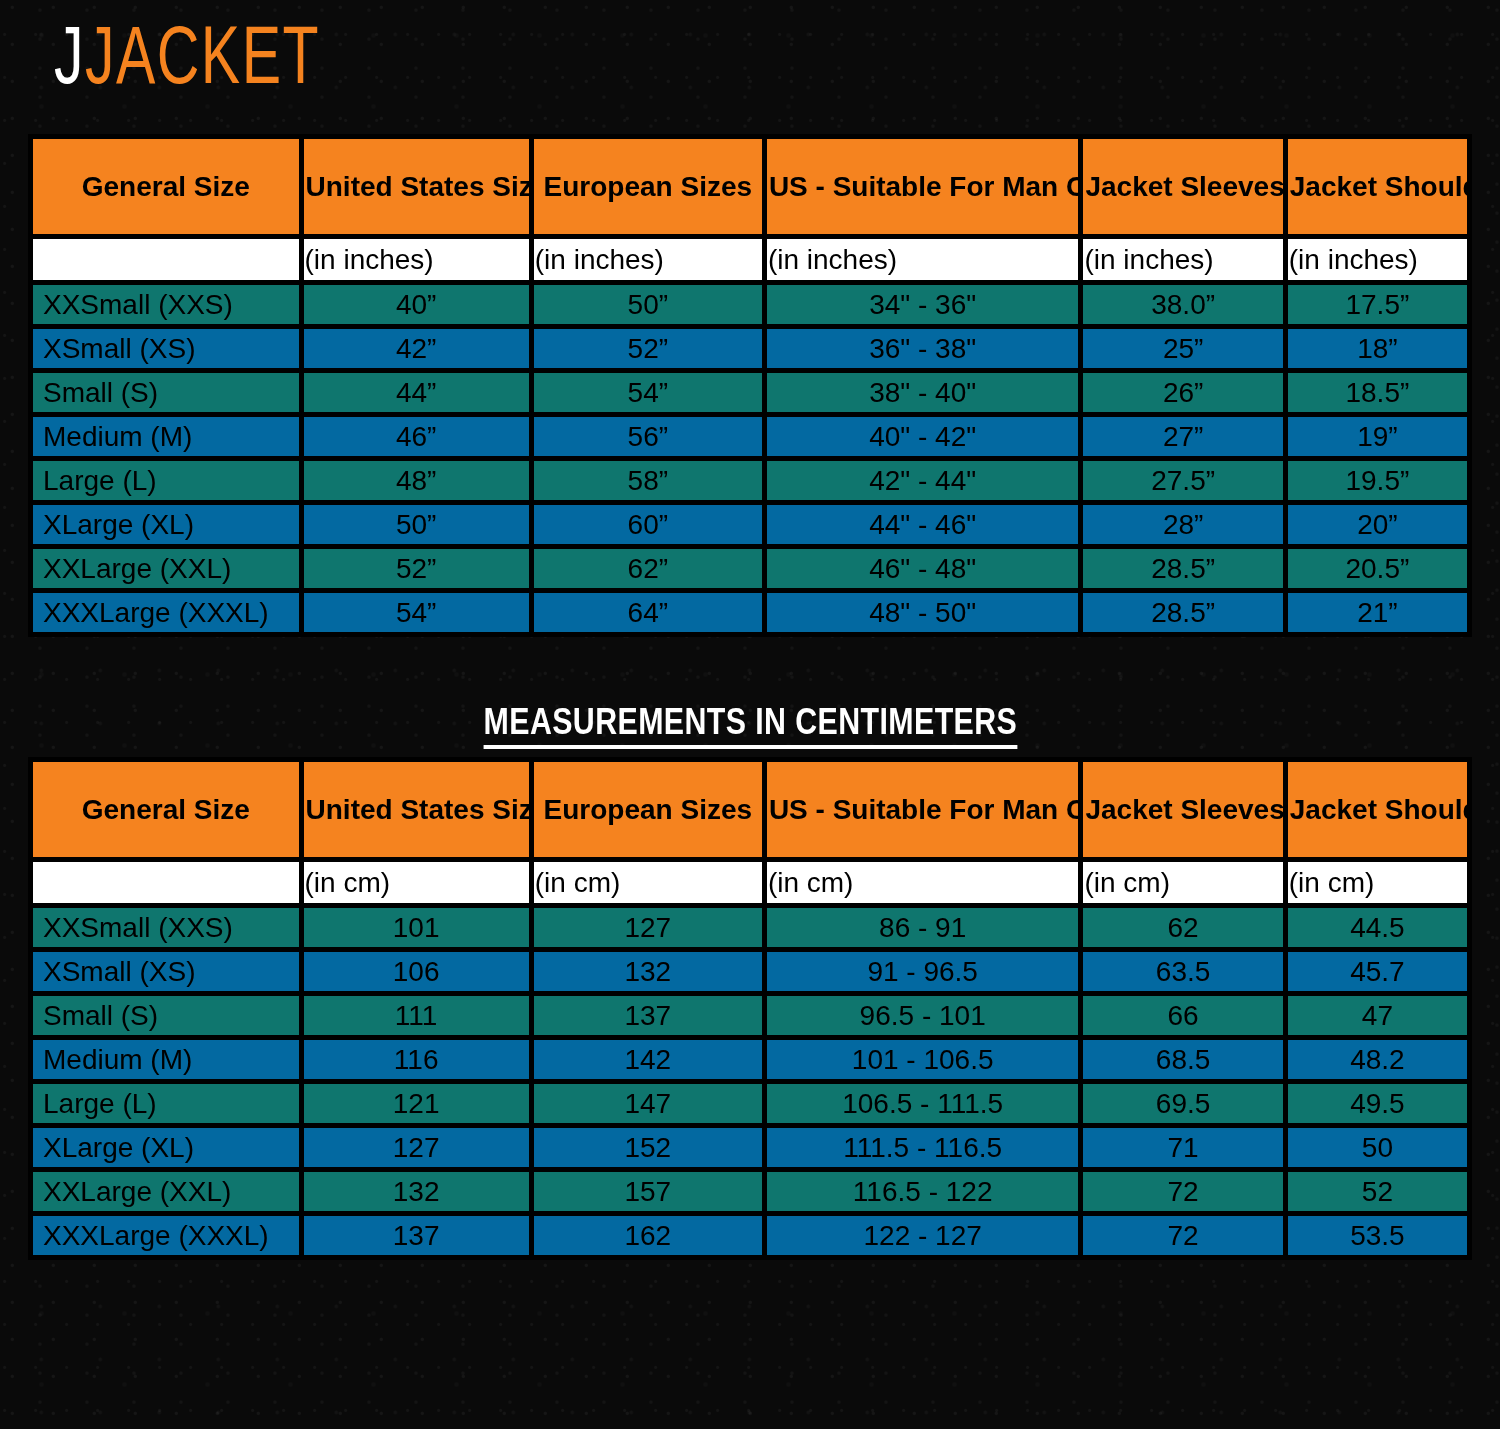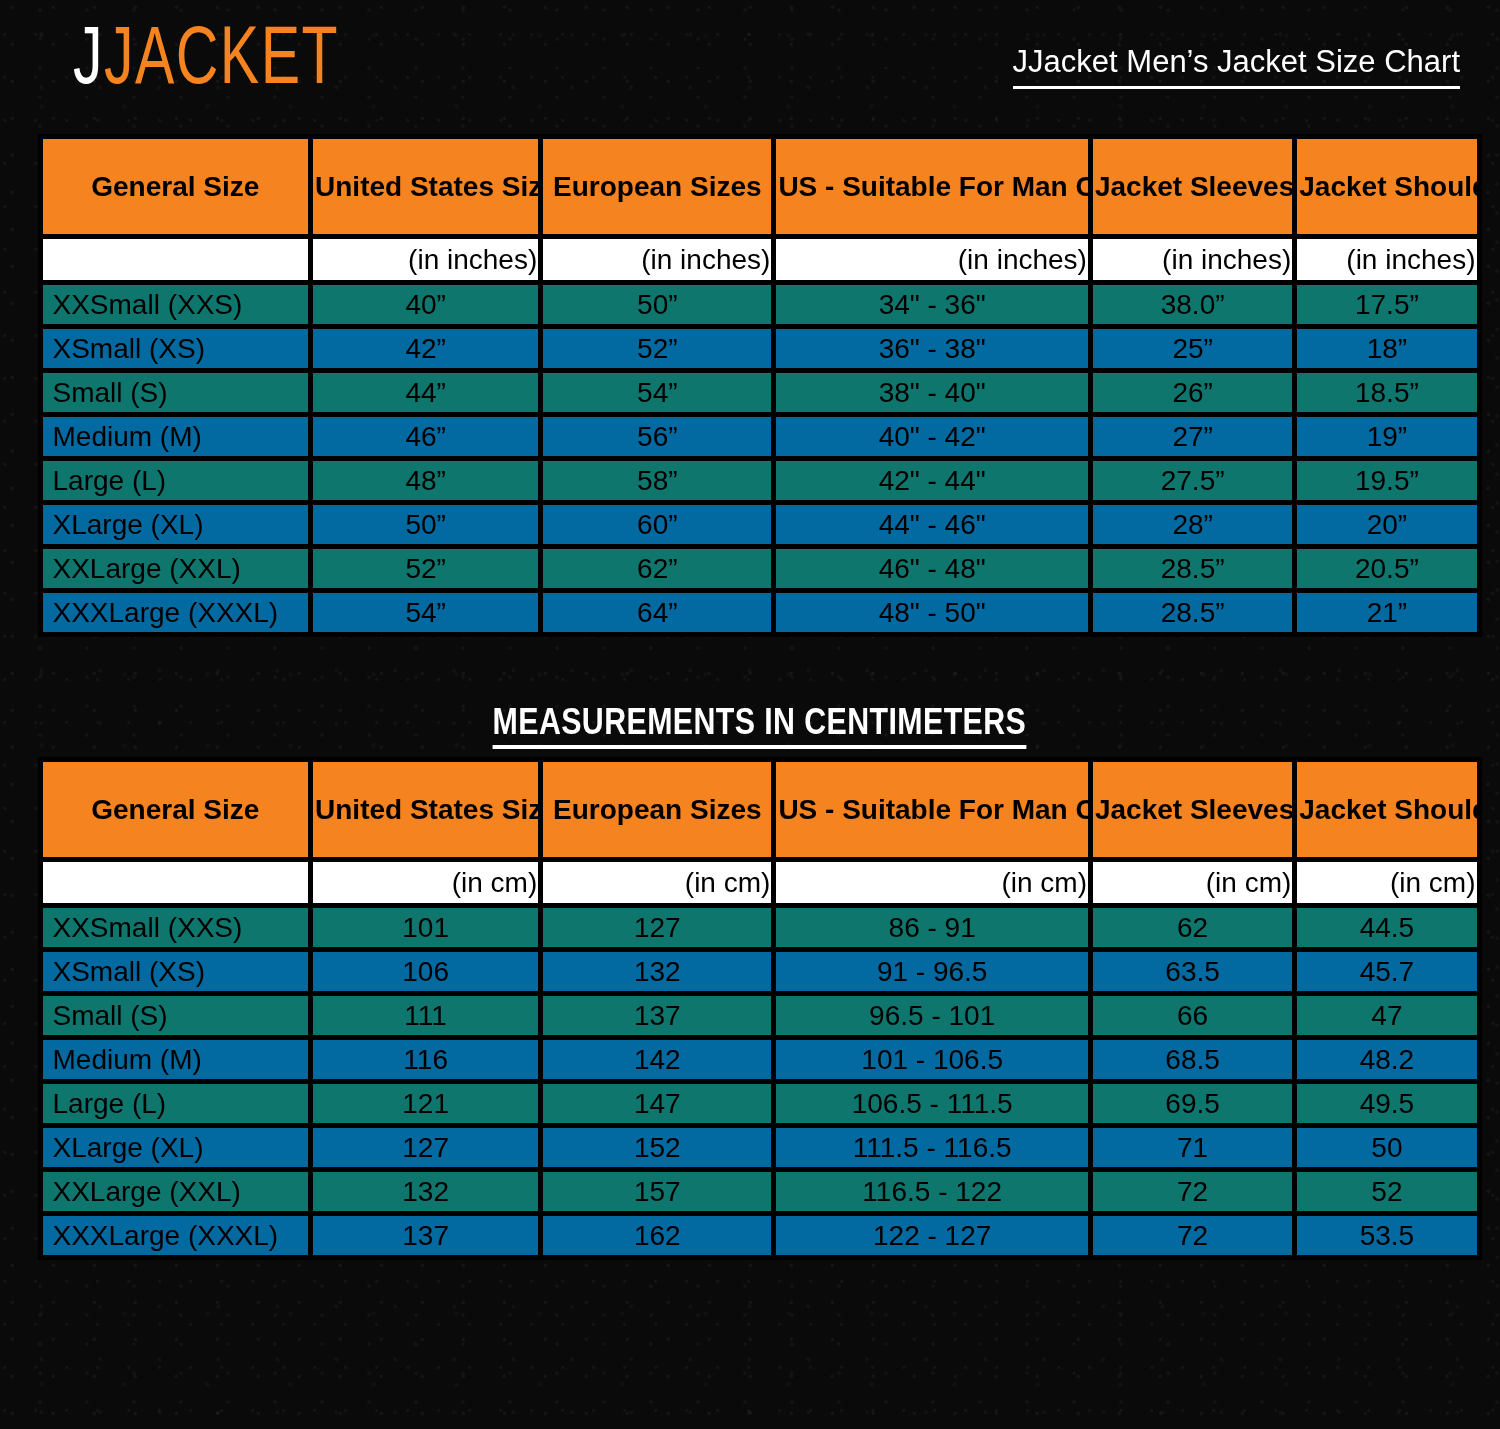--- a/index.html
+++ b/index.html
@@ -11,21 +11,21 @@
     font-family: "Liberation Sans", sans-serif;
     background-color: #0a0a0a;
     background-image:
       radial-gradient(circle at 30% 20%, rgba(255,255,255,0.05) 1px, transparent 2.2px),
       radial-gradient(circle at 70% 65%, rgba(255,255,255,0.035) 1px, transparent 2.6px),
       radial-gradient(circle at 15% 80%, rgba(255,255,255,0.045) 1px, transparent 2.1px),
       radial-gradient(circle at 85% 35%, rgba(255,255,255,0.04) 1px, transparent 2.4px),
       radial-gradient(circle at 50% 50%, rgba(255,255,255,0.025) 1.5px, transparent 3px);
     background-size: 41px 37px, 59px 53px, 31px 43px, 47px 29px, 83px 71px;
   }
-  .page { width: 1500px; height: 1429px; position: relative; padding-left: 19px; }
+  .page { width: 1500px; height: 1429px; position: relative; }
 
   
   .hdr { position: relative; height: 126px; }
   .logo {
     position: absolute; left: 54px; top: 14px;
     font-size: 82px; font-weight: 400; letter-spacing: 2px;
     transform: scaleX(0.72); transform-origin: left top;
     white-space: nowrap; line-height: 1;
   }
   .logo-j { color: #ffffff; }
@@ -57,39 +57,38 @@
     border: 5px solid #000000; color: #000000;
     overflow: hidden; white-space: nowrap;
   }
   .size-table th {
     background: #f5831f; font-weight: bold; font-size: 28px;
     line-height: 1.55; padding: 6px 2px; height: 100px;
     text-align: center; vertical-align: middle;
   }
   .size-table tr.units-row td {
     background: #ffffff; font-size: 28px; font-weight: 400;
-    height: 46px; text-align: right; vertical-align: middle;
+    height: 46px; text-align: left; vertical-align: middle;
   }
   .size-table tbody td {
     font-size: 28px; height: 44px;
     text-align: center; vertical-align: middle;
   }
   .size-table tbody tr.row-orange td { background: #0f766e; }
   .size-table tbody tr.row-white td { background: #0369a1; }
   .size-table tbody td.col-first,
   .size-table tr.units-row td.col-first { text-align: left; padding-left: 10px; }
 </style>
 </head>
 <body>
 
 <div class="page">
 
   <div class="hdr">
     <div class="logo"><span class="logo-j">J</span><span class="logo-rest">JACKET</span></div>
-    <div class="page-title">JJacket Men’s Jacket Size Chart</div>
   </div>
 
   <section>
     <table class="size-table">
       <colgroup>
         <col style="width:18.8%">
           <col style="width:16.0%">
           <col style="width:16.2%">
         <col style="width:22.0%">
           <col style="width:14.2%">

